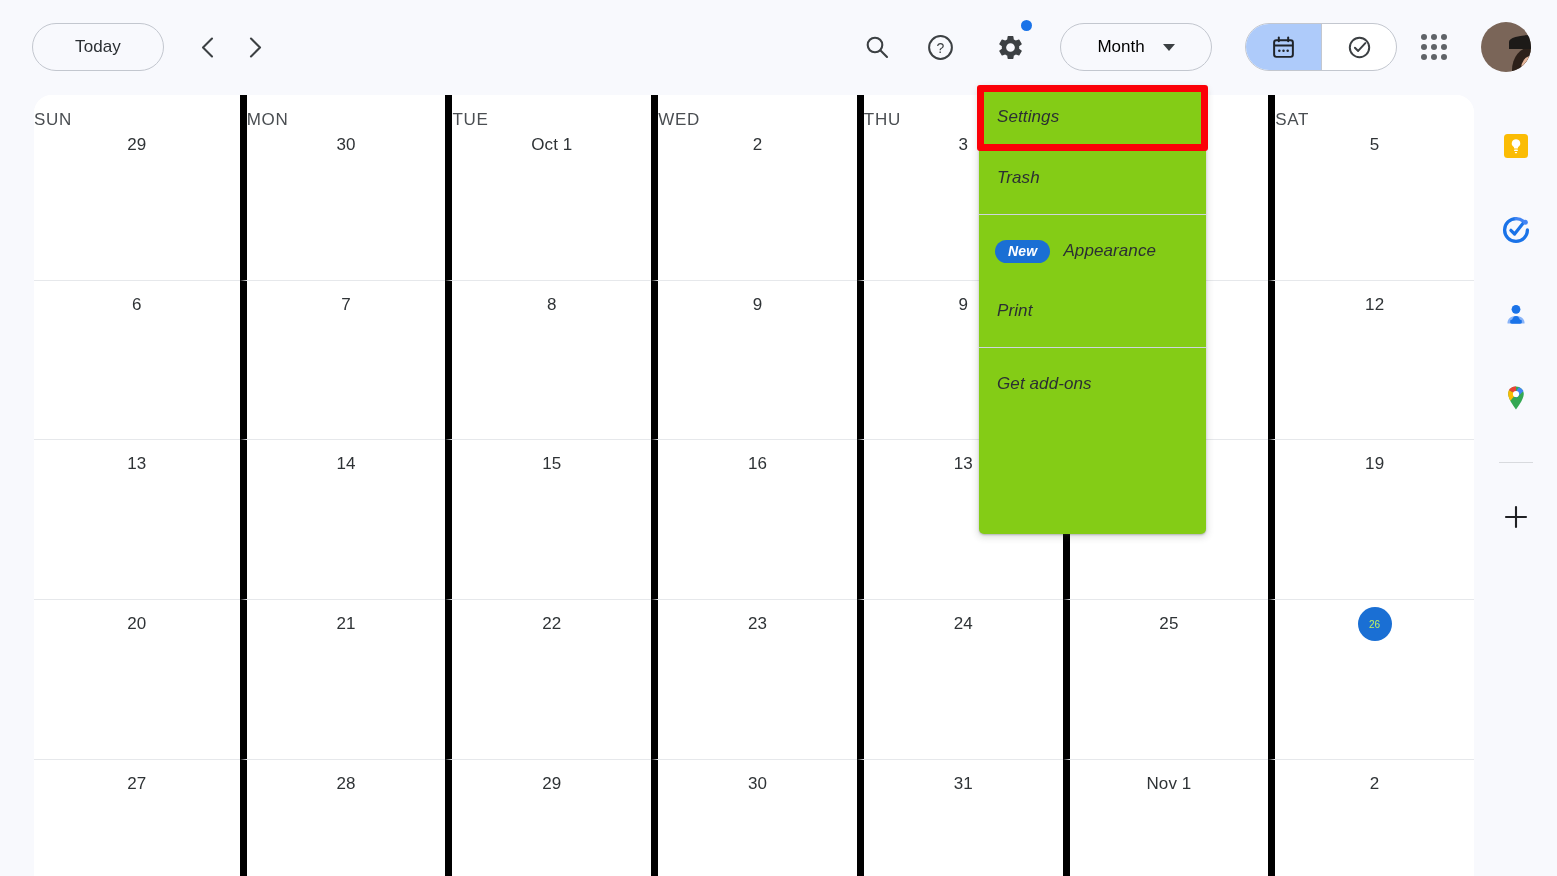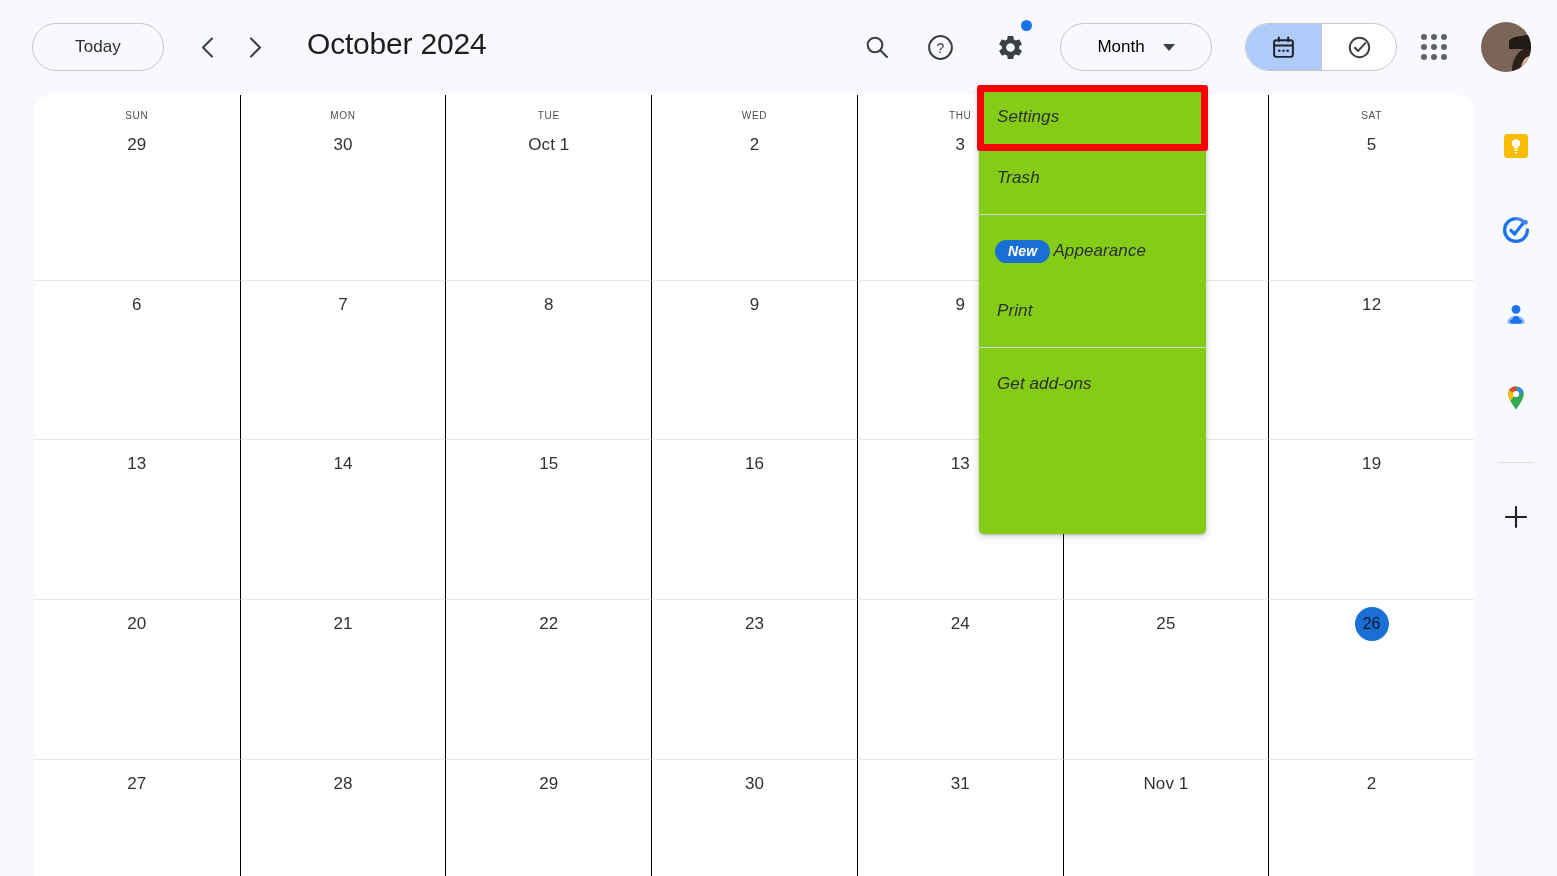--- a/index.html
+++ b/index.html
@@ -238,21 +238,21 @@
     cursor: pointer;
     letter-spacing: .1px;
     white-space: nowrap;
   }
   .menu-sep {
     height: 1px;
     background: #cdd5dd;
     margin: 6px 0;
   }
   .menu-item.item-settings { height: 62px; }
-  .menu-item.item-appearance { gap: 3px; padding-left: 16px; }
+  .menu-item.item-appearance { gap: 13px; padding-left: 16px; }
   .badge-new {
     display: inline-flex;
     align-items: center;
     justify-content: center;
     background: #1a6fd4;
     color: #fff;
     font-size: 14px;
     font-weight: 700;
     border-radius: 12px;
     padding: 4px 13px 5px;
@@ -280,33 +280,33 @@
     background: #fff;
     border-top-left-radius: 18px;
     border-top-right-radius: 18px;
     display: grid;
     grid-template-columns: repeat(7, 1fr);
     grid-template-rows: 185px 159px 160px 160px 160px;
     overflow: hidden;
   }
   .cell {
     position: relative;
-    border-left: 1px solid #000000;
+    border-left: 7px solid #000000;
     border-top: 1px solid #e6e8eb;
     background: #fff;
     cursor: pointer;
   }
   .cell:nth-child(7n + 1) { border-left: none; }
   .cell.row-first { border-top: none; }
 
   .dow {
     position: absolute;
     top: 15px; left: 0; right: 0;
-    text-align: center;
-    font-size: 10px;
+    text-align: left;
+    font-size: 17px;
     letter-spacing: .7px;
     color: #4a4e52;
     font-weight: 400;
   }
   .daynum {
     position: absolute;
     top: 40px; left: 0; right: 0;
     text-align: center;
     font-size: 17px;
     color: #2f3336;
@@ -318,22 +318,22 @@
     display: block;
   }
   .daynum.today span {
     display: inline-flex;
     align-items: center;
     justify-content: center;
     min-width: 34px; height: 34px;
     padding: 0 4px;
     border-radius: 50%;
     background: #1a6fd4;
-    color: #0f172a;
-    font-size: 16px;
+    color: #bef264;
+    font-size: 10px;
     position: relative;
     top: -7px;
   }
 
   
   .side-panel {
     position: absolute;
     right: 0; top: 94px;
     width: 83px;
     height: 782px;
@@ -374,21 +374,20 @@
         <path d="M11 1.5 2 10.5l9 9" fill="none" stroke="#3c4043" stroke-width="2.1" stroke-linecap="round" stroke-linejoin="round"></path>
       </svg>
     </button>
 
     <button class="nav-arrow nav-next">
       <svg width="13" height="21" viewBox="0 0 13 21">
         <path d="M2 1.5 11 10.5l-9 9" fill="none" stroke="#3c4043" stroke-width="2.1" stroke-linecap="round" stroke-linejoin="round"></path>
       </svg>
     </button>
 
-    <div class="page-title">October 2024</div>
 
     <button class="icon-btn btn-search">
       <svg width="26" height="26" viewBox="0 0 26 26">
         <circle cx="11" cy="11" r="7.3" fill="none" stroke="#3c4043" stroke-width="2.1"></circle>
         <line x1="16.3" y1="16.3" x2="23" y2="23" stroke="#3c4043" stroke-width="2.1" stroke-linecap="round"></line>
       </svg>
     </button>
 
     <button class="icon-btn btn-help">
       <svg width="27" height="27" viewBox="0 0 27 27">

